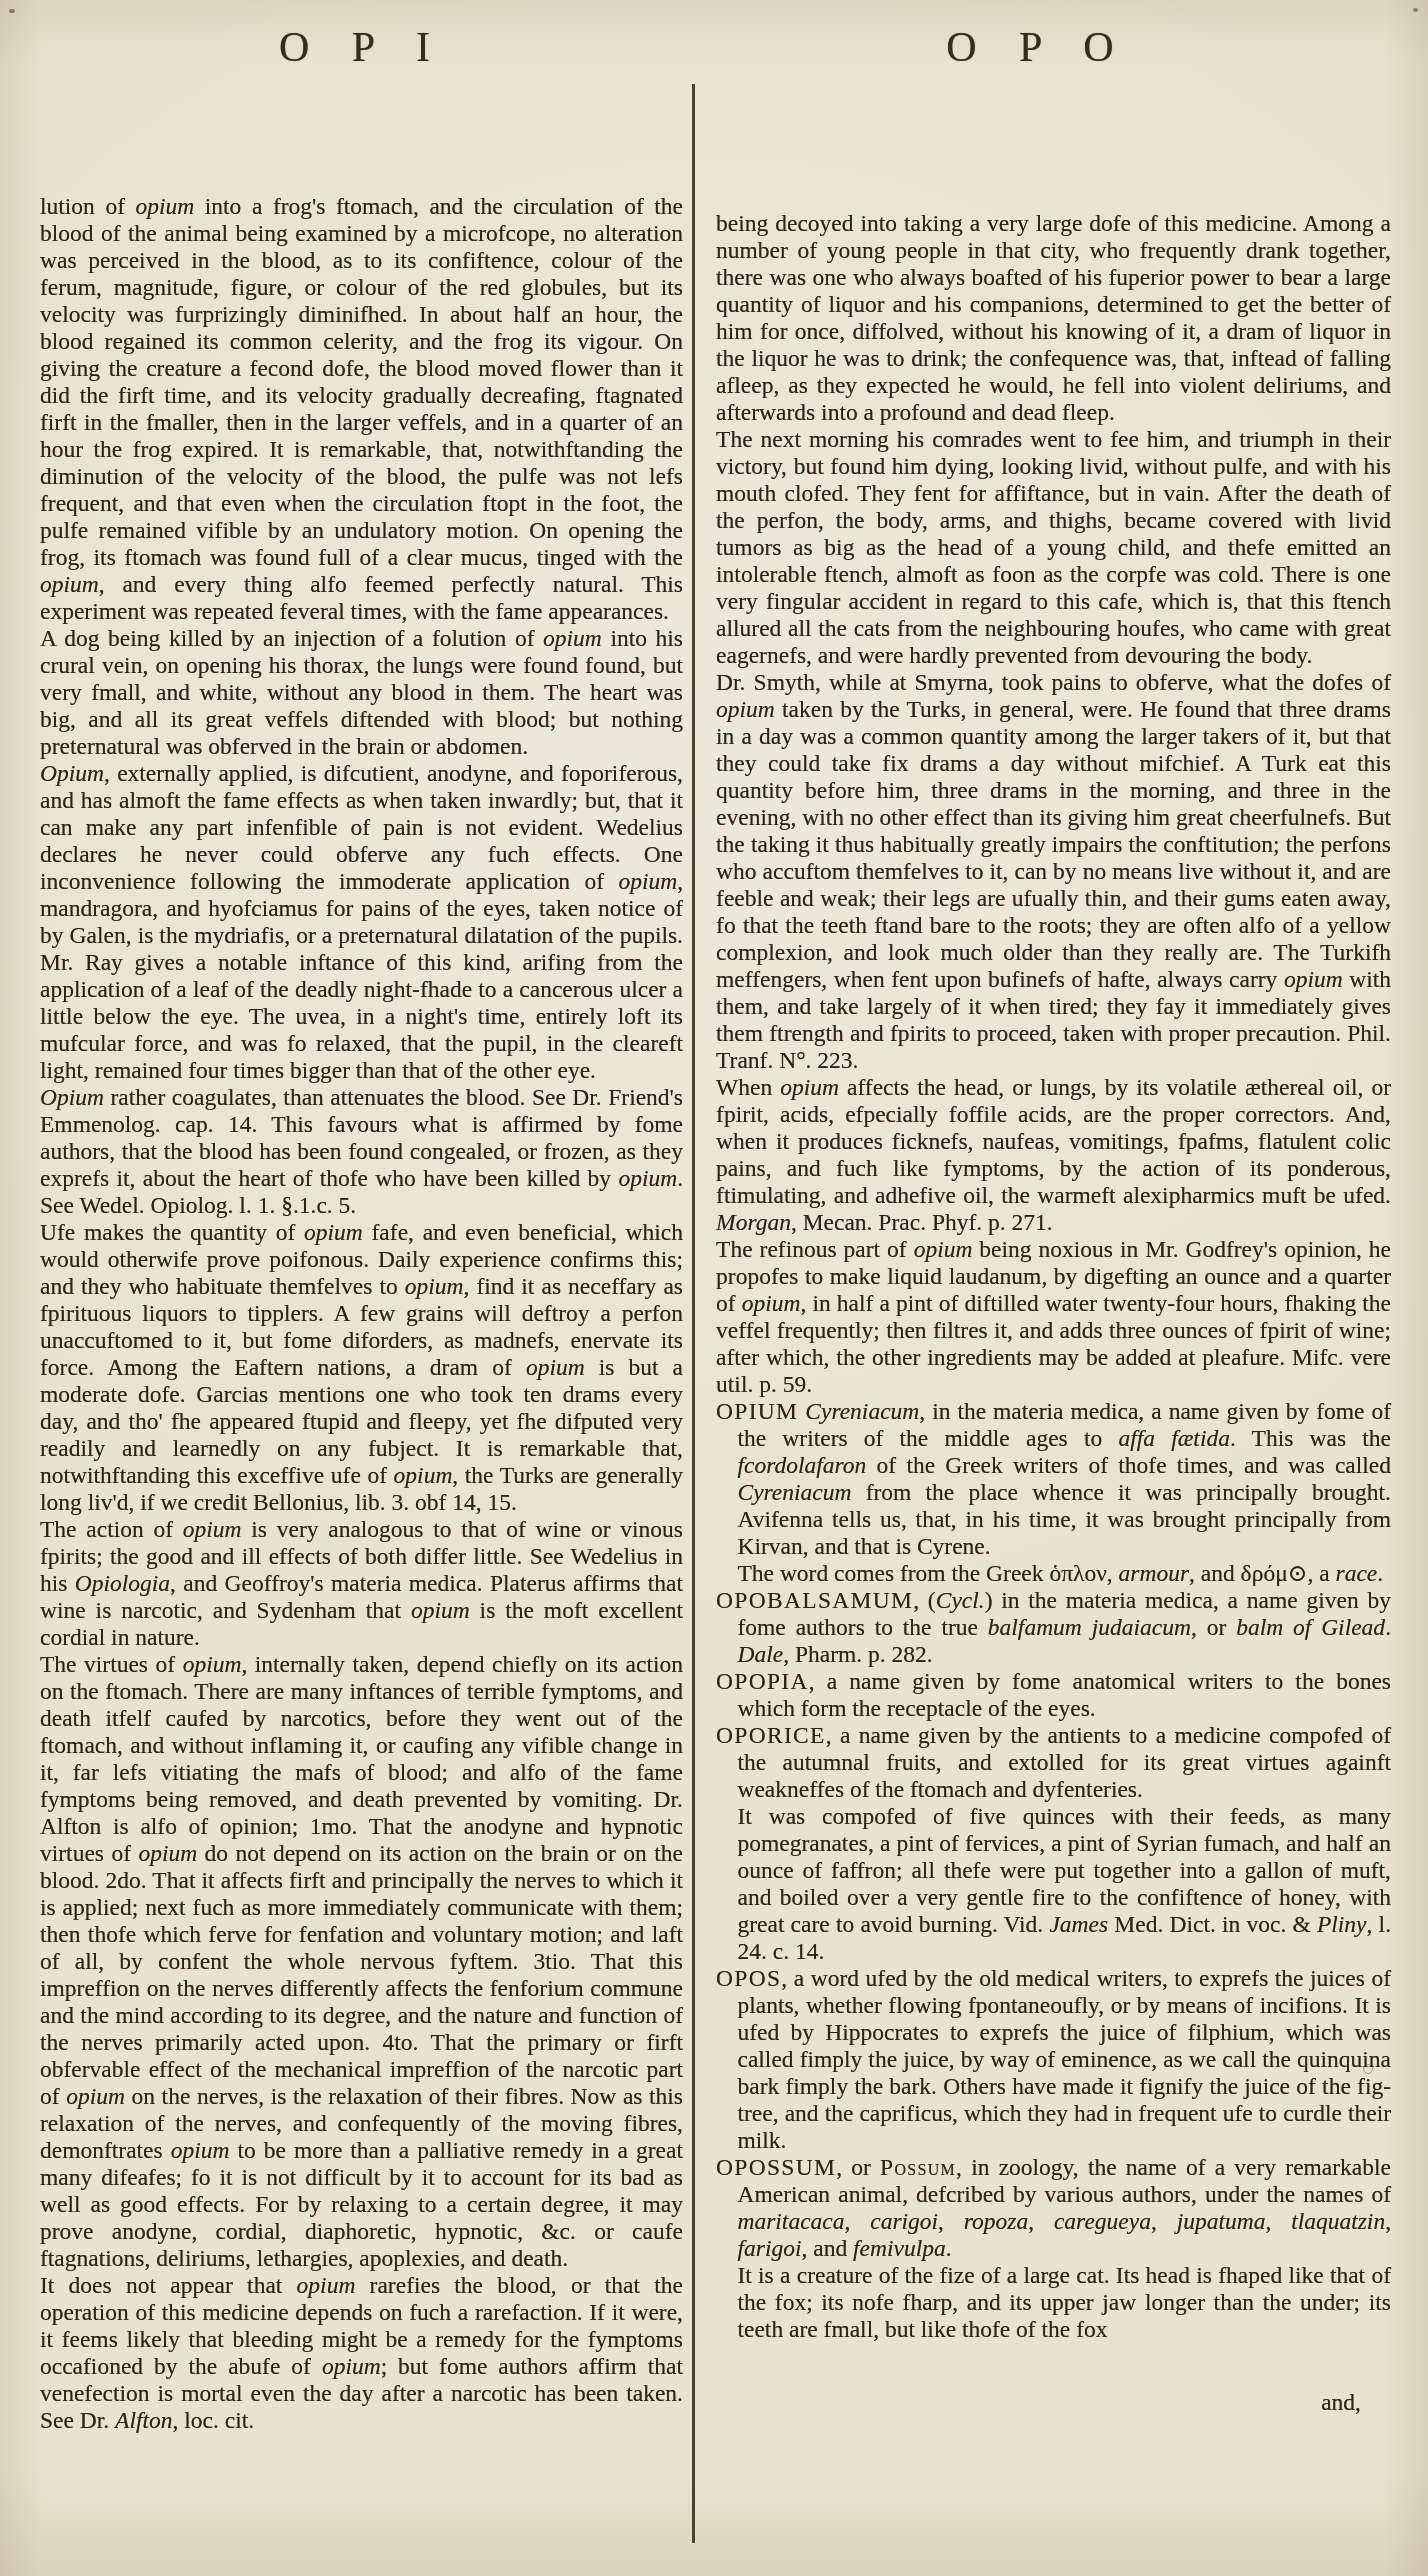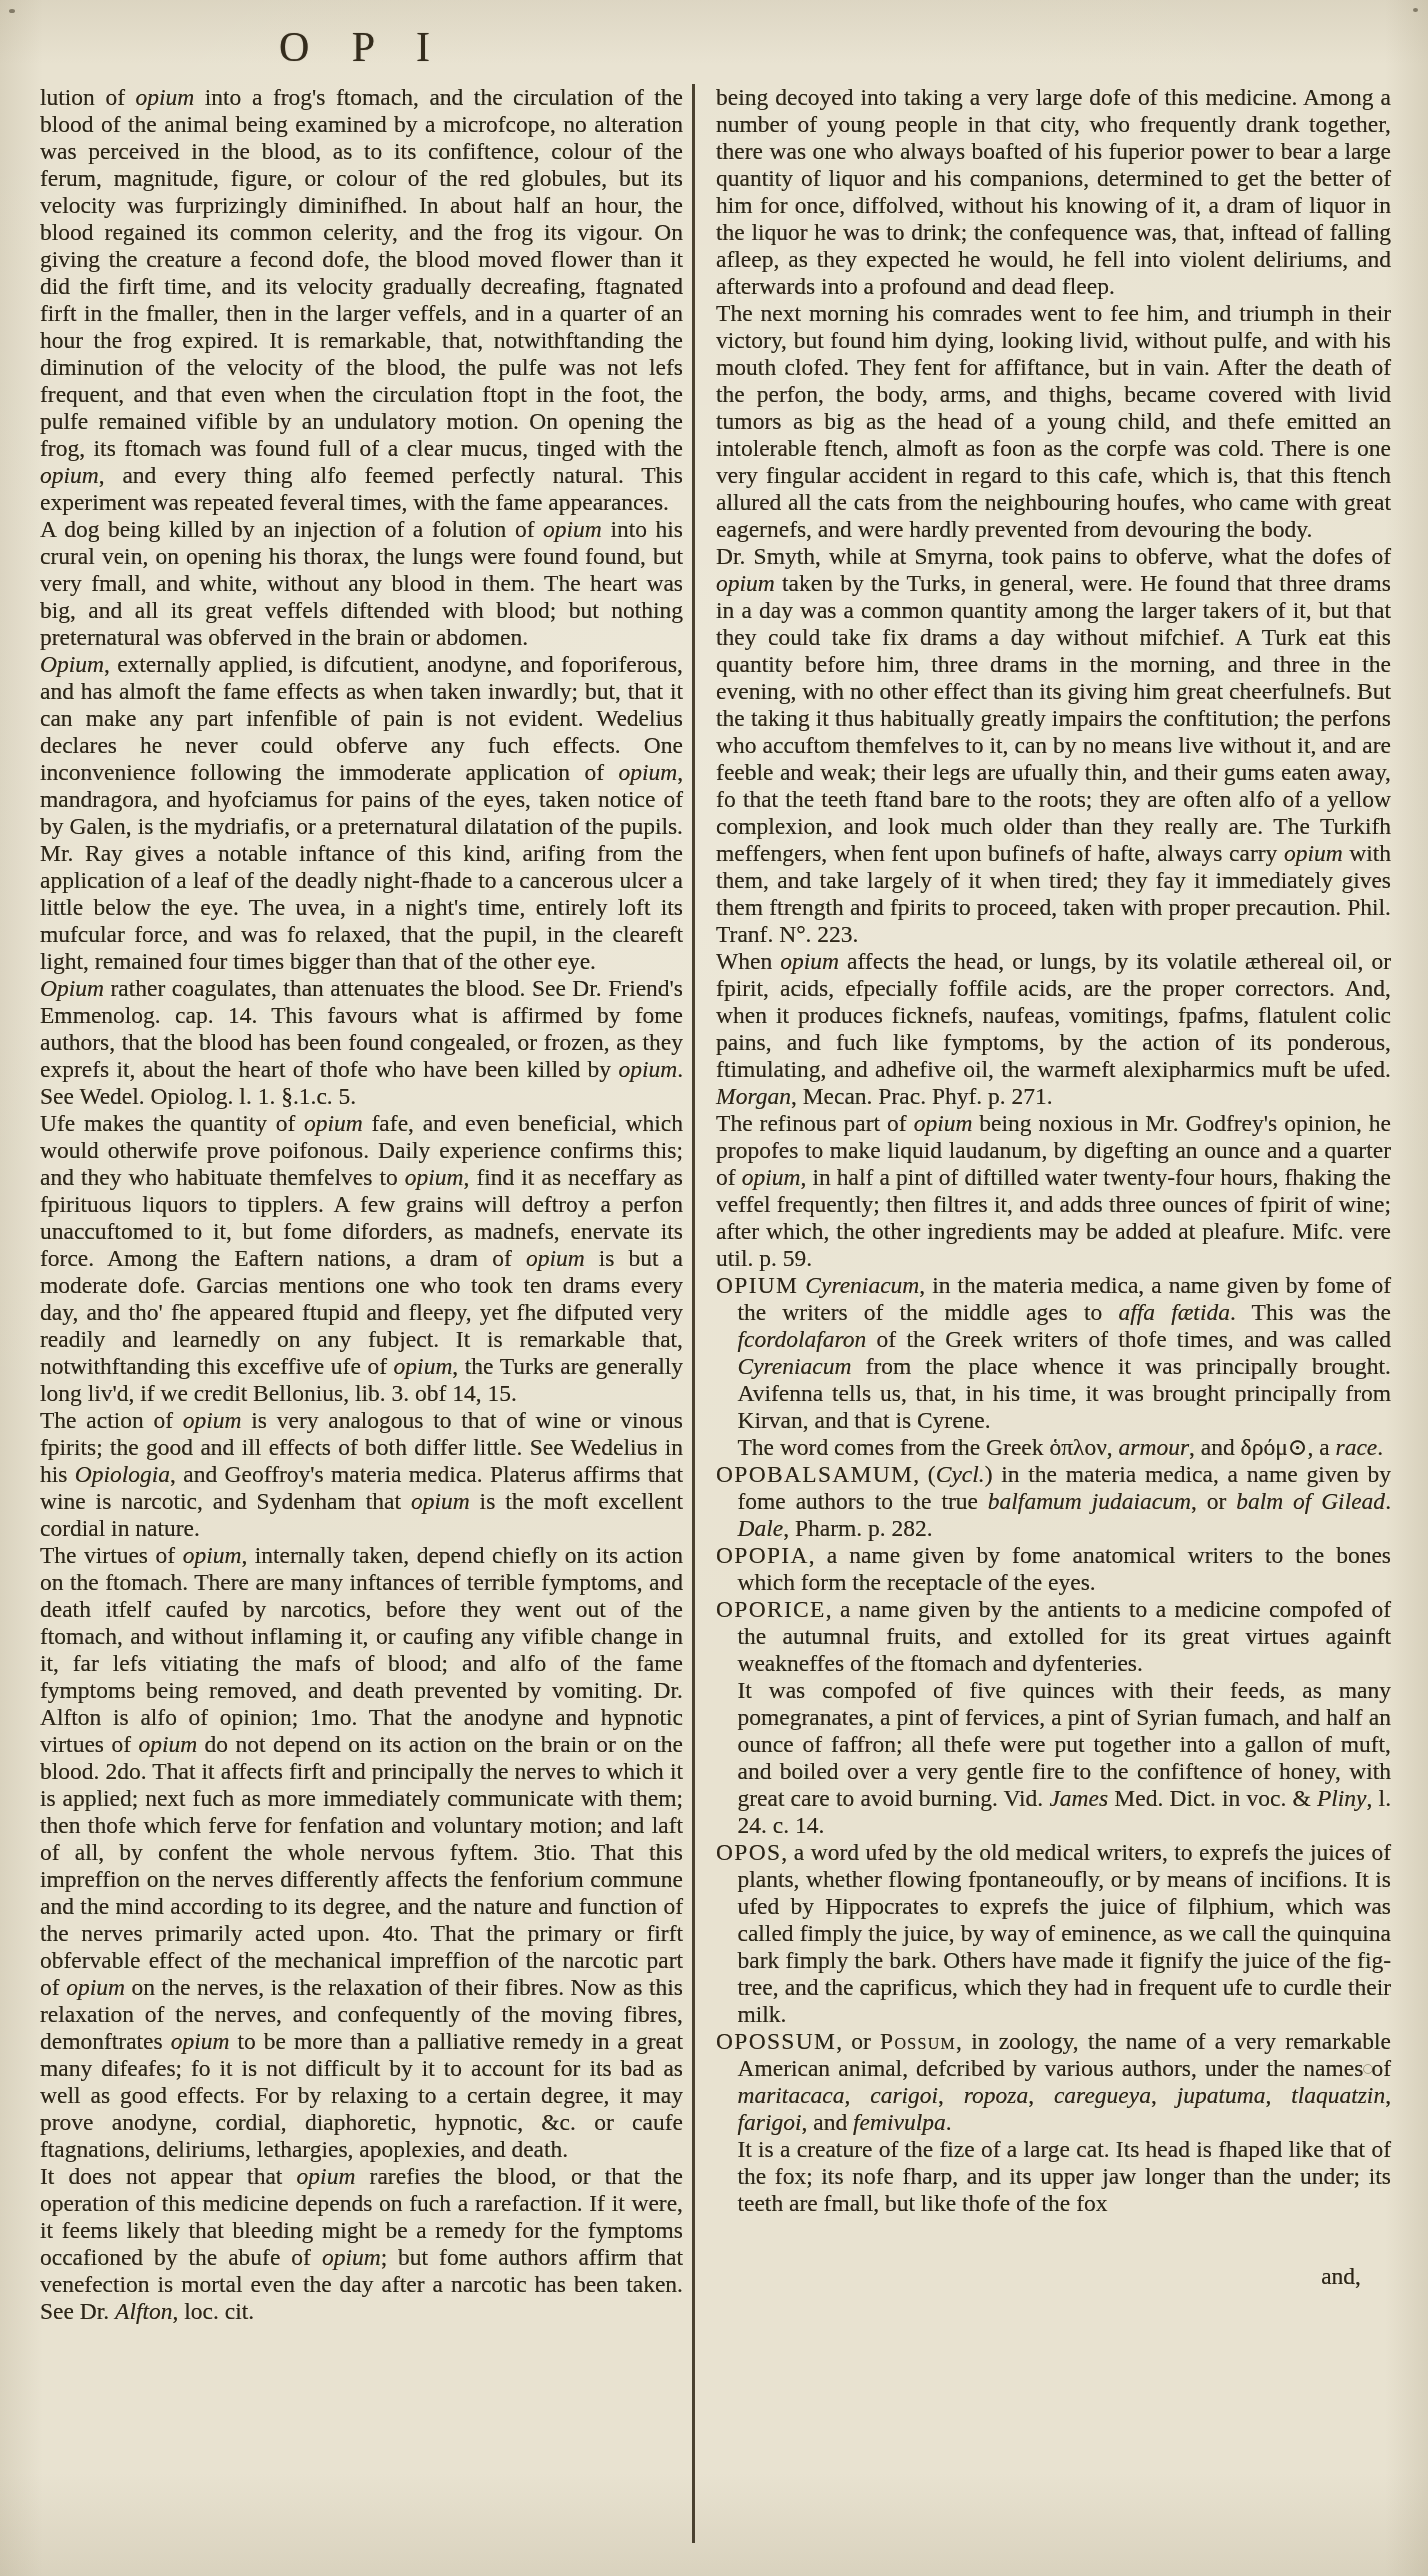--- a/index.html
+++ b/index.html
@@ -17,21 +17,21 @@
       linear-gradient(180deg, rgba(150,138,108,0.15) 0%, rgba(0,0,0,0) 2.5%, rgba(0,0,0,0) 96%, rgba(150,138,108,0.18) 100%);
   }
   .page{position:absolute;inset:0;padding:10.7px 37px 0 40px;box-sizing:border-box;}
   .heads{display:flex;align-items:center;height:73px;}
   .running-head{
     font-size:42px;letter-spacing:0.38em;color:#342c1d;
     text-shadow:0 0 0.9px rgba(52,44,29,0.55);
   }
   .head-left{width:645px;text-align:center;}
   .head-right{flex:1;text-align:center;}
-  .cols{display:flex;align-items:flex-start;}
+  .cols{display:flex;align-items:center;}
   .col{font-size:23.5px;line-height:27px;text-align:justify;
        text-shadow:0 0 0.4px rgba(44,37,23,0.55);}
   .col-left{width:643px;}
   .divider{width:2.7px;background:#4a4130;margin-left:9px;margin-right:0;height:2459px;}
   .col-right{flex:1;padding-left:21.4px;}
   p.para{margin:0;}
   p.sub{padding-left:21.4px;}
   p.entry{padding-left:21.4px;text-indent:-21.4px;}
   .headword{letter-spacing:1.3px;font-variant:small-caps;}
   i{font-style:italic;}
@@ -45,20 +45,21 @@
 <body>
 
 <div class="paper-tone"></div>
 <div class="speck speck1"></div>
 <div class="speck speck2"></div>
 <div class="speck speck3"></div>
 
 <div class="page">
   <div class="heads">
     <div class="running-head head-left">O P I</div>
+    <div class="running-head head-right">O P O</div>
   </div>
   <div class="cols">
     <div class="col col-left">
         <p class="para flow">lution of <i>opium</i> into a frog's ftomach, and the circulation of the blood of the animal being examined by a microfcope, no alteration was perceived in the blood, as to its confiftence, colour of the ferum, magnitude, figure, or colour of the red globules, but its velocity was furprizingly diminifhed. In about half an hour, the blood regained its common celerity, and the frog its vigour. On giving the creature a fecond dofe, the blood moved flower than it did the firft time, and its velocity gradually decreafing, ftagnated firft in the fmaller, then in the larger veffels, and in a quarter of an hour the frog expired. It is remarkable, that, notwithftanding the diminution of the velocity of the blood, the pulfe was not lefs frequent, and that even when the circulation ftopt in the foot, the pulfe remained vifible by an undulatory motion. On opening the frog, its ftomach was found full of a clear mucus, tinged with the <i>opium</i>, and every thing alfo feemed perfectly natural. This experiment was repeated feveral times, with the fame appearances.</p>
         <p class="para flow">A dog being killed by an injection of a folution of <i>opium</i> into his crural vein, on opening his thorax, the lungs were found found, but very fmall, and white, without any blood in them. The heart was big, and all its great veffels diftended with blood; but nothing preternatural was obferved in the brain or abdomen.</p>
         <p class="para flow"><i>Opium</i>, externally applied, is difcutient, anodyne, and foporiferous, and has almoft the fame effects as when taken inwardly; but, that it can make any part infenfible of pain is not evident. Wedelius declares he never could obferve any fuch effects. One inconvenience following the immoderate application of <i>opium</i>, mandragora, and hyofciamus for pains of the eyes, taken notice of by Galen, is the mydriafis, or a preternatural dilatation of the pupils. Mr. Ray gives a notable inftance of this kind, arifing from the application of a leaf of the deadly night-fhade to a cancerous ulcer a little below the eye. The uvea, in a night's time, entirely loft its mufcular force, and was fo relaxed, that the pupil, in the cleareft light, remained four times bigger than that of the other eye.</p>
         <p class="para flow"><i>Opium</i> rather coagulates, than attenuates the blood. See Dr. Friend's Emmenolog. cap. 14. This favours what is affirmed by fome authors, that the blood has been found congealed, or frozen, as they exprefs it, about the heart of thofe who have been killed by <i>opium</i>. See Wedel. Opiolog. l. 1. §.1.c. 5.</p>
         <p class="para flow">Ufe makes the quantity of <i>opium</i> fafe, and even beneficial, which would otherwife prove poifonous. Daily experience confirms this; and they who habituate themfelves to <i>opium</i>, find it as neceffary as fpirituous liquors to tipplers. A few grains will deftroy a perfon unaccuftomed to it, but fome diforders, as madnefs, enervate its force. Among the Eaftern nations, a dram of <i>opium</i> is but a moderate dofe. Garcias mentions one who took ten drams every day, and tho' fhe appeared ftupid and fleepy, yet fhe difputed very readily and learnedly on any fubject. It is remarkable that, notwithftanding this exceffive ufe of <i>opium</i>, the Turks are generally long liv'd, if we credit Bellonius, lib. 3. obf 14, 15.</p>
         <p class="para flow">The action of <i>opium</i> is very analogous to that of wine or vinous fpirits; the good and ill effects of both differ little. See Wedelius in his <i>Opiologia</i>, and Geoffroy's materia medica. Platerus affirms that wine is narcotic, and Sydenham that <i>opium</i> is the moft excellent cordial in nature.</p>
         <p class="para flow">The virtues of <i>opium</i>, internally taken, depend chiefly on its action on the ftomach. There are many inftances of terrible fymptoms, and death itfelf caufed by narcotics, before they went out of the ftomach, and without inflaming it, or caufing any vifible change in it, far lefs vitiating the mafs of blood; and alfo of the fame fymptoms being removed, and death prevented by vomiting. Dr. Alfton is alfo of opinion; 1mo. That the anodyne and hypnotic virtues of <i>opium</i> do not depend on its action on the brain or on the blood. 2do. That it affects firft and principally the nerves to which it is applied; next fuch as more immediately communicate with them; then thofe which ferve for fenfation and voluntary motion; and laft of all, by confent the whole nervous fyftem. 3tio. That this impreffion on the nerves differently affects the fenforium commune and the mind according to its degree, and the nature and function of the nerves primarily acted upon. 4to. That the primary or firft obfervable effect of the mechanical impreffion of the narcotic part of <i>opium</i> on the nerves, is the relaxation of their fibres. Now as this relaxation of the nerves, and confequently of the moving fibres, demonftrates <i>opium</i> to be more than a palliative remedy in a great many difeafes; fo it is not difficult by it to account for its bad as well as good effects. For by relaxing to a certain degree, it may prove anodyne, cordial, diaphoretic, hypnotic, &amp;c. or caufe ftagnations, deliriums, lethargies, apoplexies, and death.</p>

